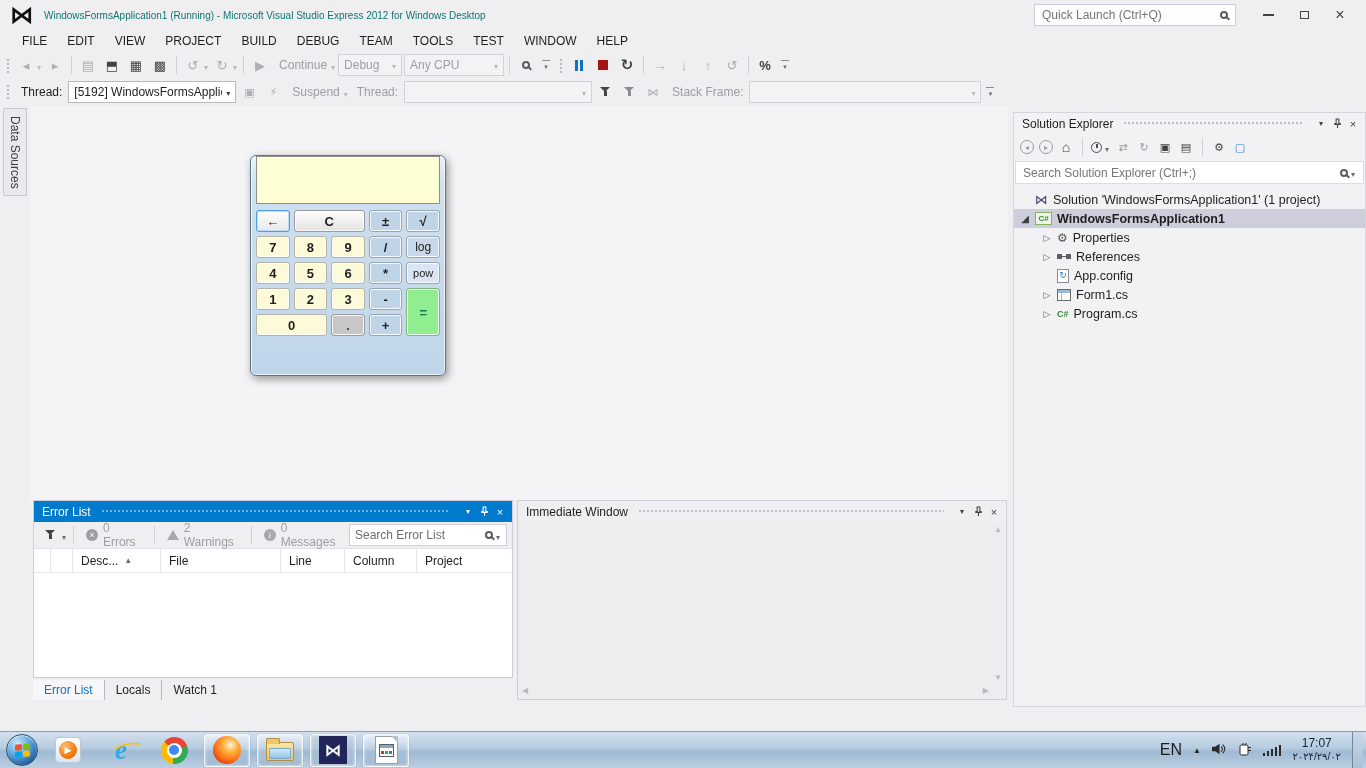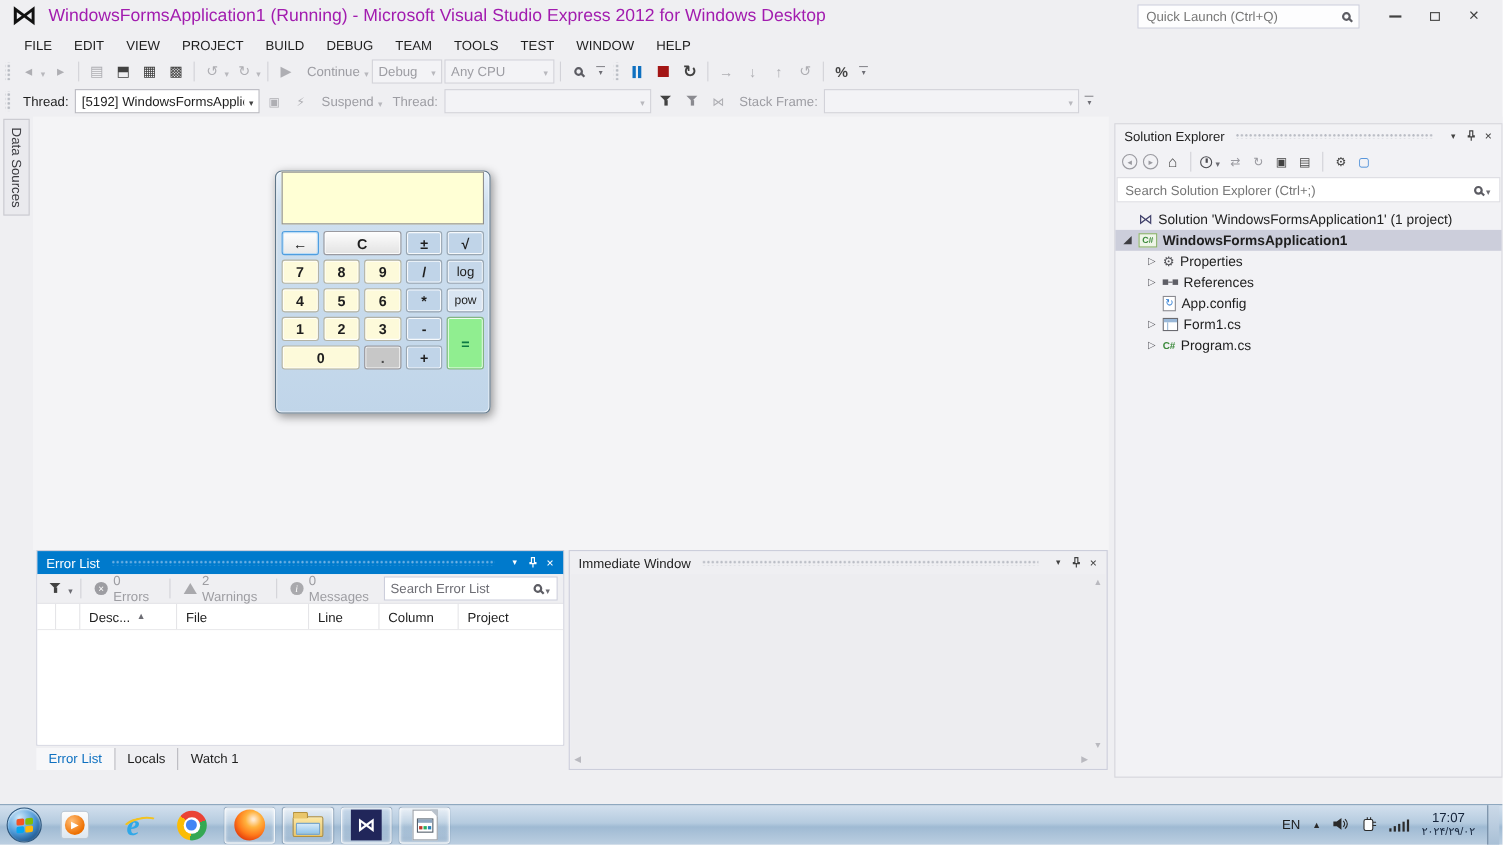--- a/index.html
+++ b/index.html
@@ -3,21 +3,21 @@
 <meta charset="utf-8">
 <style>
   *{margin:0;padding:0;box-sizing:border-box}
   html,body{width:1366px;height:768px;overflow:hidden}
   body{font-family:"Liberation Sans","DejaVu Sans",sans-serif;font-size:12px;color:#1e1e1e}
   #root{position:relative;width:1366px;height:768px;background:#efeff2}
 
   
   .titlebar{height:30px;display:flex;align-items:center}
   .vslogo{font-size:24px;font-weight:bold;color:#111;margin:0 10px 0 10px;line-height:1}
-  .apptitle{color:#a21caf;font-size:16px;white-space:nowrap}
+  .apptitle{color:#0f766e;font-size:10px;white-space:nowrap}
   .quicklaunch{margin-left:auto;width:202px;height:22px;background:#fdfdfe;border:1px solid #cccedb;display:flex;align-items:center;padding:0 7px;gap:6px}
   .quicklaunch input{border:0;outline:0;background:transparent;flex:1;font:12px "Liberation Sans",sans-serif;color:#4c1d95;min-width:0}
   .quicklaunch input::placeholder{color:#767676;opacity:1}
   .winbtns{display:flex;margin:0 10px 0 16px;gap:4px}
   .winbtn{width:32px;height:24px;display:flex;align-items:center;justify-content:center;color:#424242}
   .min-glyph{width:11px;height:2px;background:#424242}
   .restore-glyph{position:relative;width:9px;height:8px;border:1px solid #424242;background:#efeff2}
   .restore-glyph::before{content:"";position:absolute;left:2px;top:-4px;width:9px;height:8px;border:1px solid #424242;z-index:-1}
   .close-glyph{font-size:16px;line-height:1}
 
@@ -160,21 +160,21 @@
   .folder{position:relative;width:28px;height:19px;background:linear-gradient(#fbe7a5,#e9c66b);border:1px solid #b2903f;border-radius:2px;margin-top:3px}
   .folder::before{content:"";position:absolute;left:-1px;top:-5px;width:12px;height:5px;background:#e9c66b;border:1px solid #b2903f;border-bottom:0;border-radius:2px 2px 0 0}
   .folder::after{content:"";position:absolute;left:2px;right:2px;bottom:1px;height:9px;background:linear-gradient(#d5e9f8,#8fc3ea);border:1px solid #7aa7cc;border-radius:1px}
   .vsq{width:28px;height:28px;background:#21265a;display:flex;align-items:center;justify-content:center;color:#fff;font-size:17px;font-weight:bold}
   .appdoc{position:relative;width:23px;height:28px;background:#fff;border:1px solid #9aa0a8;display:flex;align-items:center;justify-content:center}
   .appdoc::before{content:"";position:absolute;right:-1px;top:-1px;border-top:7px solid #b9c2cc;border-left:7px solid transparent}
   .miniform{position:relative;width:15px;height:13px;border:1px solid #55606c;background:#fff}
   .miniform::before{content:"";position:absolute;left:0;top:0;right:0;height:3px;background:#8da6c0}
   .miniform .d{position:absolute;bottom:2px;width:3px;height:3px}
   .tray{margin-left:auto;display:flex;align-items:center;gap:11px;height:100%;padding-right:3px}
-  .tray .txt{font-size:12px;color:#1c1c1c}
+  .tray .txt{font-size:16px;color:#1c1c1c}
   .trayarrow{font-size:8px;color:#2a2a2a}
   .bars{display:flex;align-items:flex-end;gap:1.5px}
   .bars i{width:2.5px;background:#2a2a2a;display:block}
   .clockblk{display:flex;flex-direction:column;align-items:center;justify-content:center;color:#14233a;line-height:1.25}
   .clockblk .t{font-size:12px}.clockblk .d{font-size:10px}
   .showdesk{width:11px;height:100%;border-left:1px solid #6f87a0;background:linear-gradient(#cbd9e8,#a9c0d6);flex:none}
 </style>
 </head>
 <body>
 

